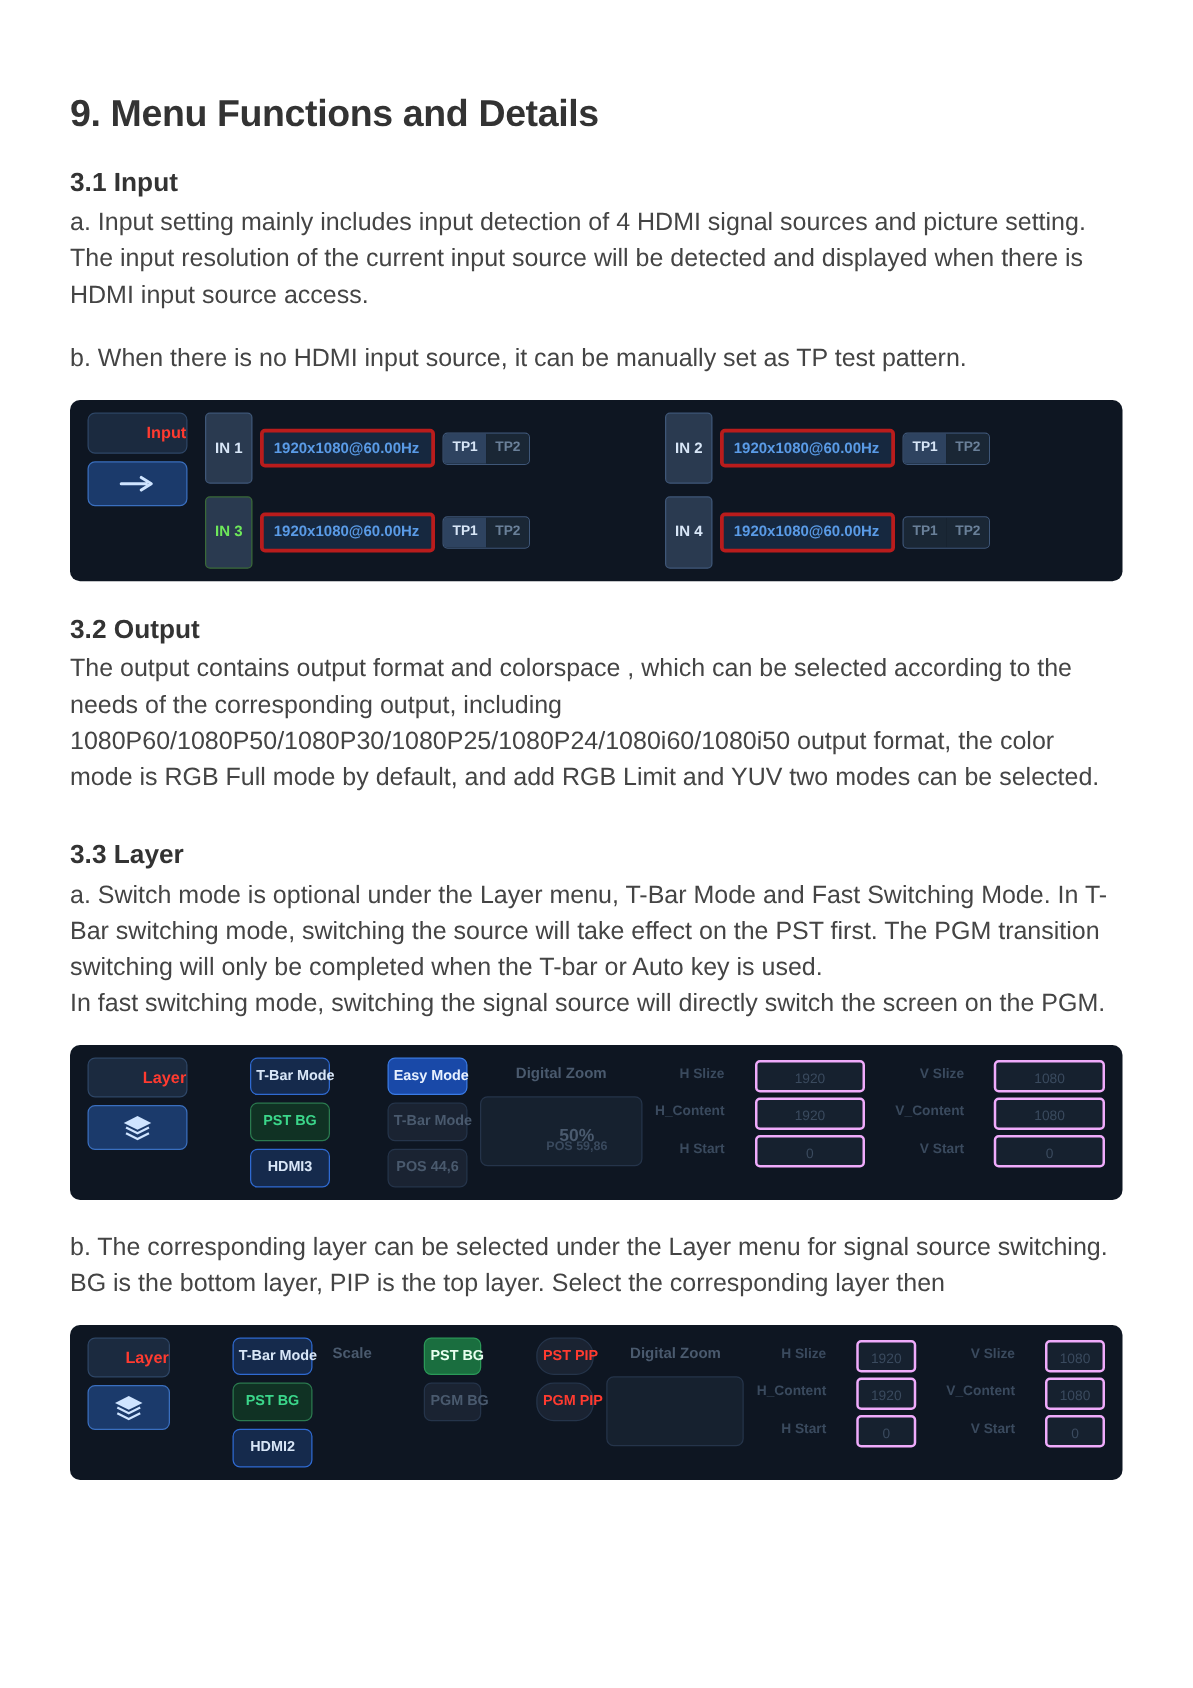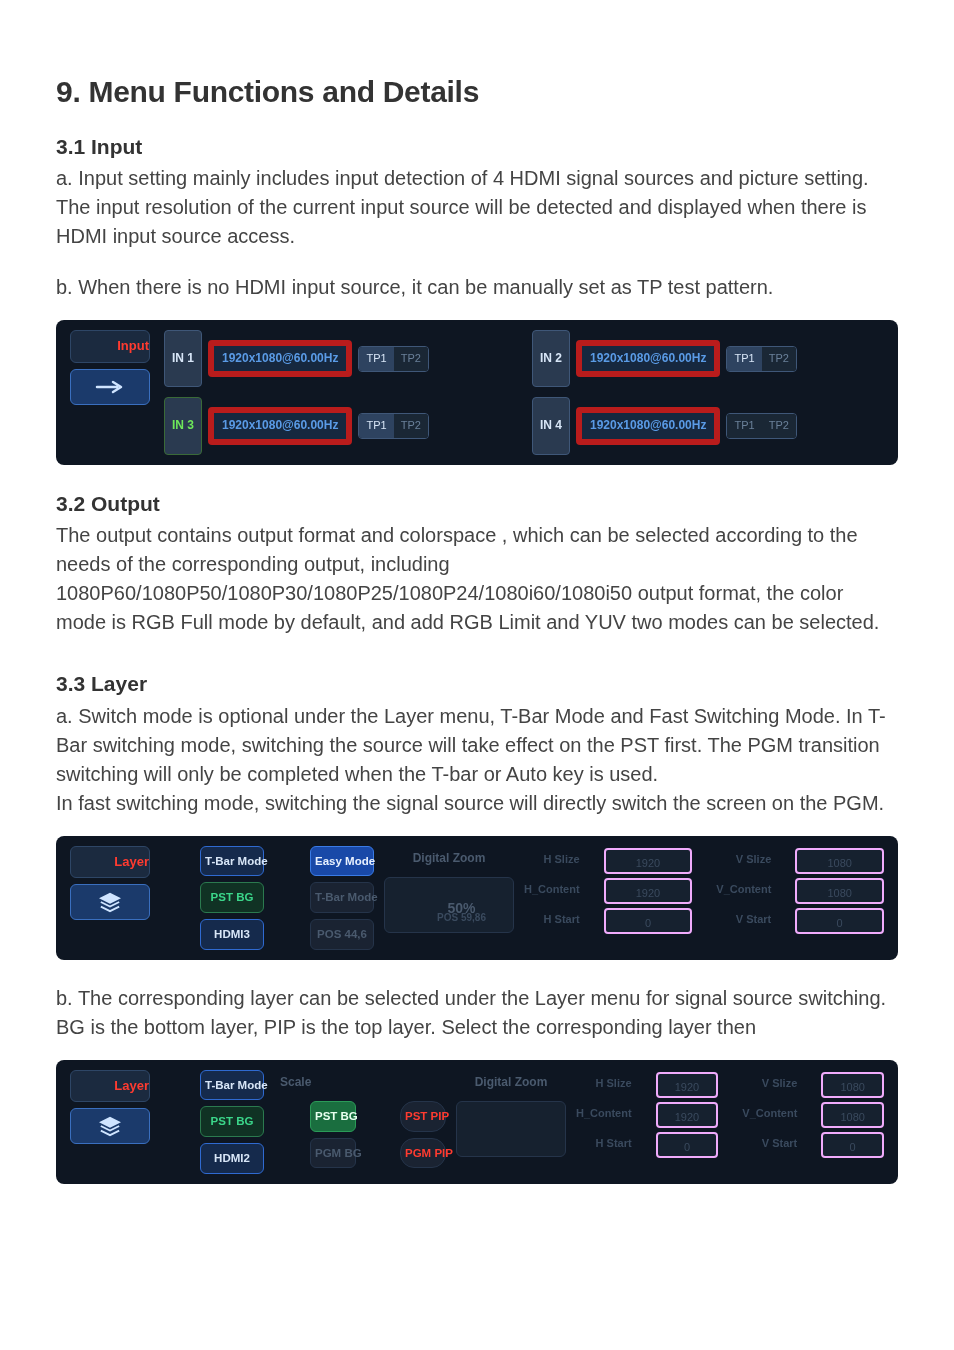--- a/index.html
+++ b/index.html
@@ -91,38 +91,38 @@
     color: #d8e6f7;
     font-weight: 700;
     font-size: 12px;
     padding: 19px 6px;
     min-width: 38px;
     text-align: center;
   }
   .in-badge.green { color: #6ee85a; border-color: #3a6a38; }
   .in-res {
     background: #16283f;
-    border: 6px solid #b91c1c;
+    border: 3px solid #b91c1c;
     border-radius: 4px;
     color: #5a9be6;
     font-size: 12px;
     font-weight: 600;
     padding: 4px 8px;
     min-width: 140px;
   }
   .tp-group {
     display: flex;
     border: 1px solid #3f5778;
     border-radius: 4px;
     overflow: hidden;
   }
   .tp-btn {
     color: #6a8099;
     font-size: 11px;
-    font-weight: 400;
+    font-weight: 700;
     padding: 4px 7px;
     background: #1a2735;
   }
   .tp-btn.active { background: #2e4360; color: #d8e6f7; }
 
   
   .layer-body {
     flex: 1;
     display: flex;
     gap: 10px;
@@ -331,21 +331,21 @@
         <path d="M6 17 L16 22 L26 17" fill="none" stroke="#cfe4ff" stroke-width="2"></path>
       </svg>
     </div>
   </div>
   <div class="layer-body">
     <div class="col">
       <div class="btn blue-sel">T-Bar Mode</div>
       <div class="btn green-sel">PST BG</div>
       <div class="btn blue-sel">HDMI2</div>
     </div>
-    <div style="display:flex;flex-direction:column;gap:6px;">
+    <div style="display:flex;gap:6px;">
       <div class="zoom-head" style="text-align:left;padding-left:6px">Scale</div>
       <div style="display:flex;gap:8px">
         <div class="col" style="width:82px">
           <div class="btn green-fill">PST BG</div>
           <div class="btn dim">PGM BG</div>
         </div>
         <div class="col" style="width:82px">
           <div class="btn dim red-text">PST PIP</div>
           <div class="btn dim red-text">PGM PIP</div>
         </div>

